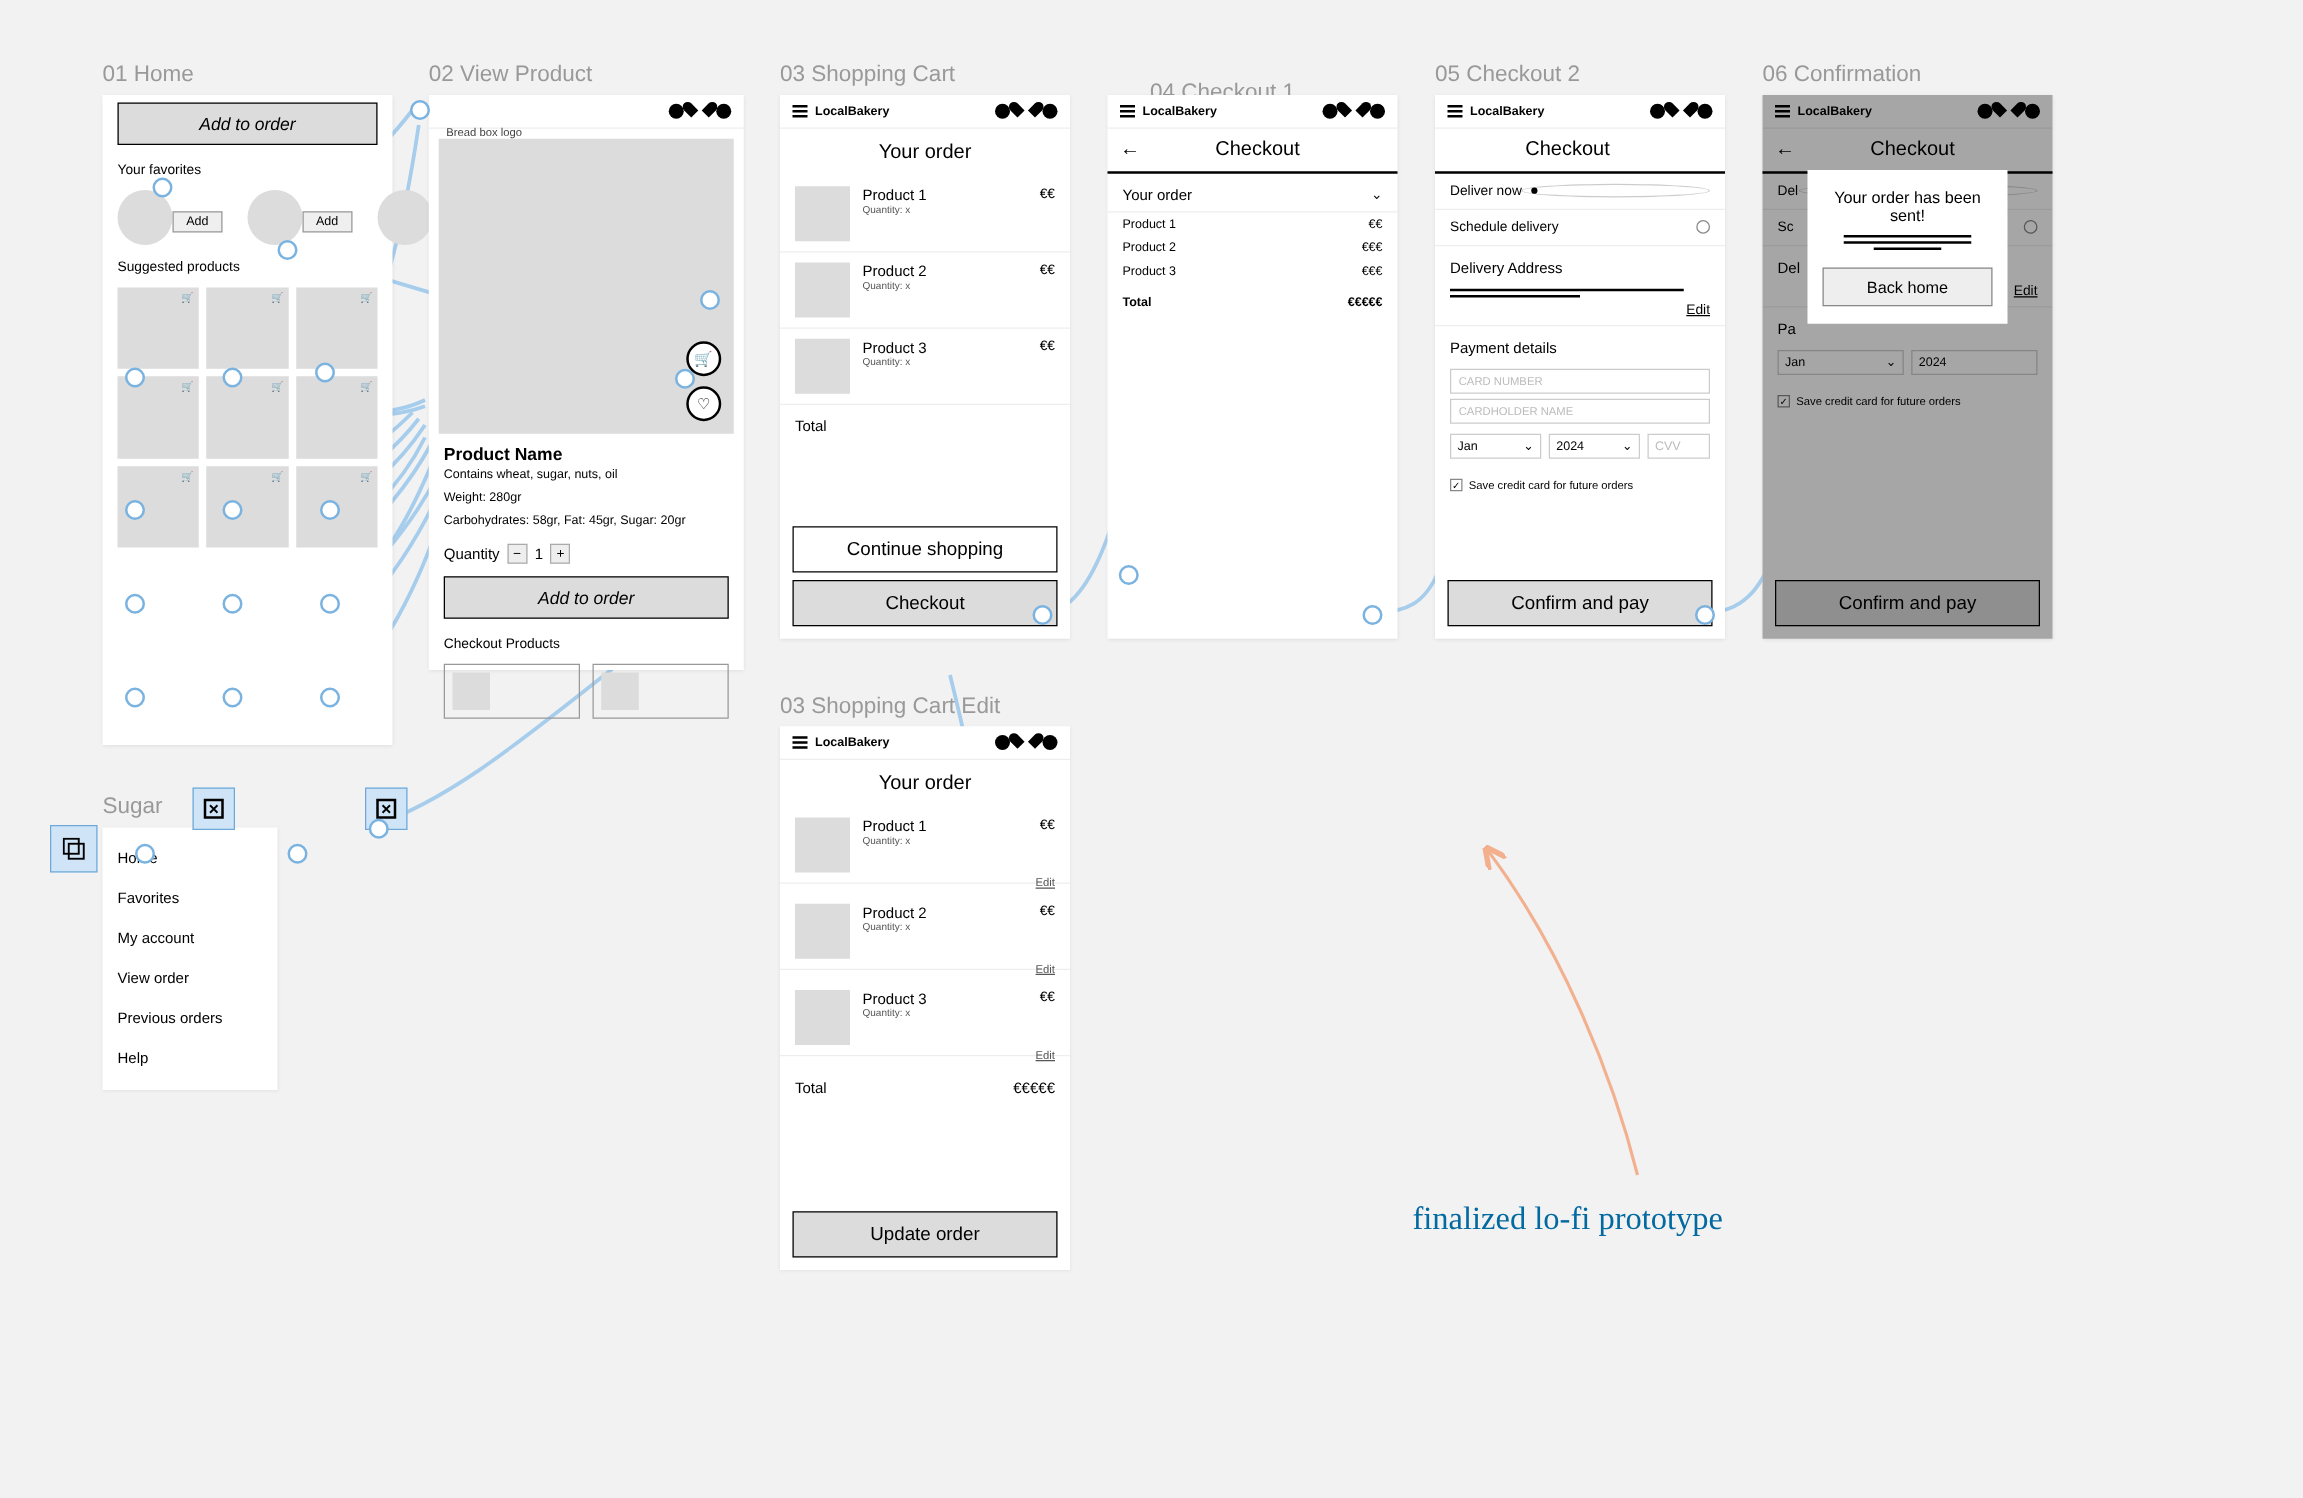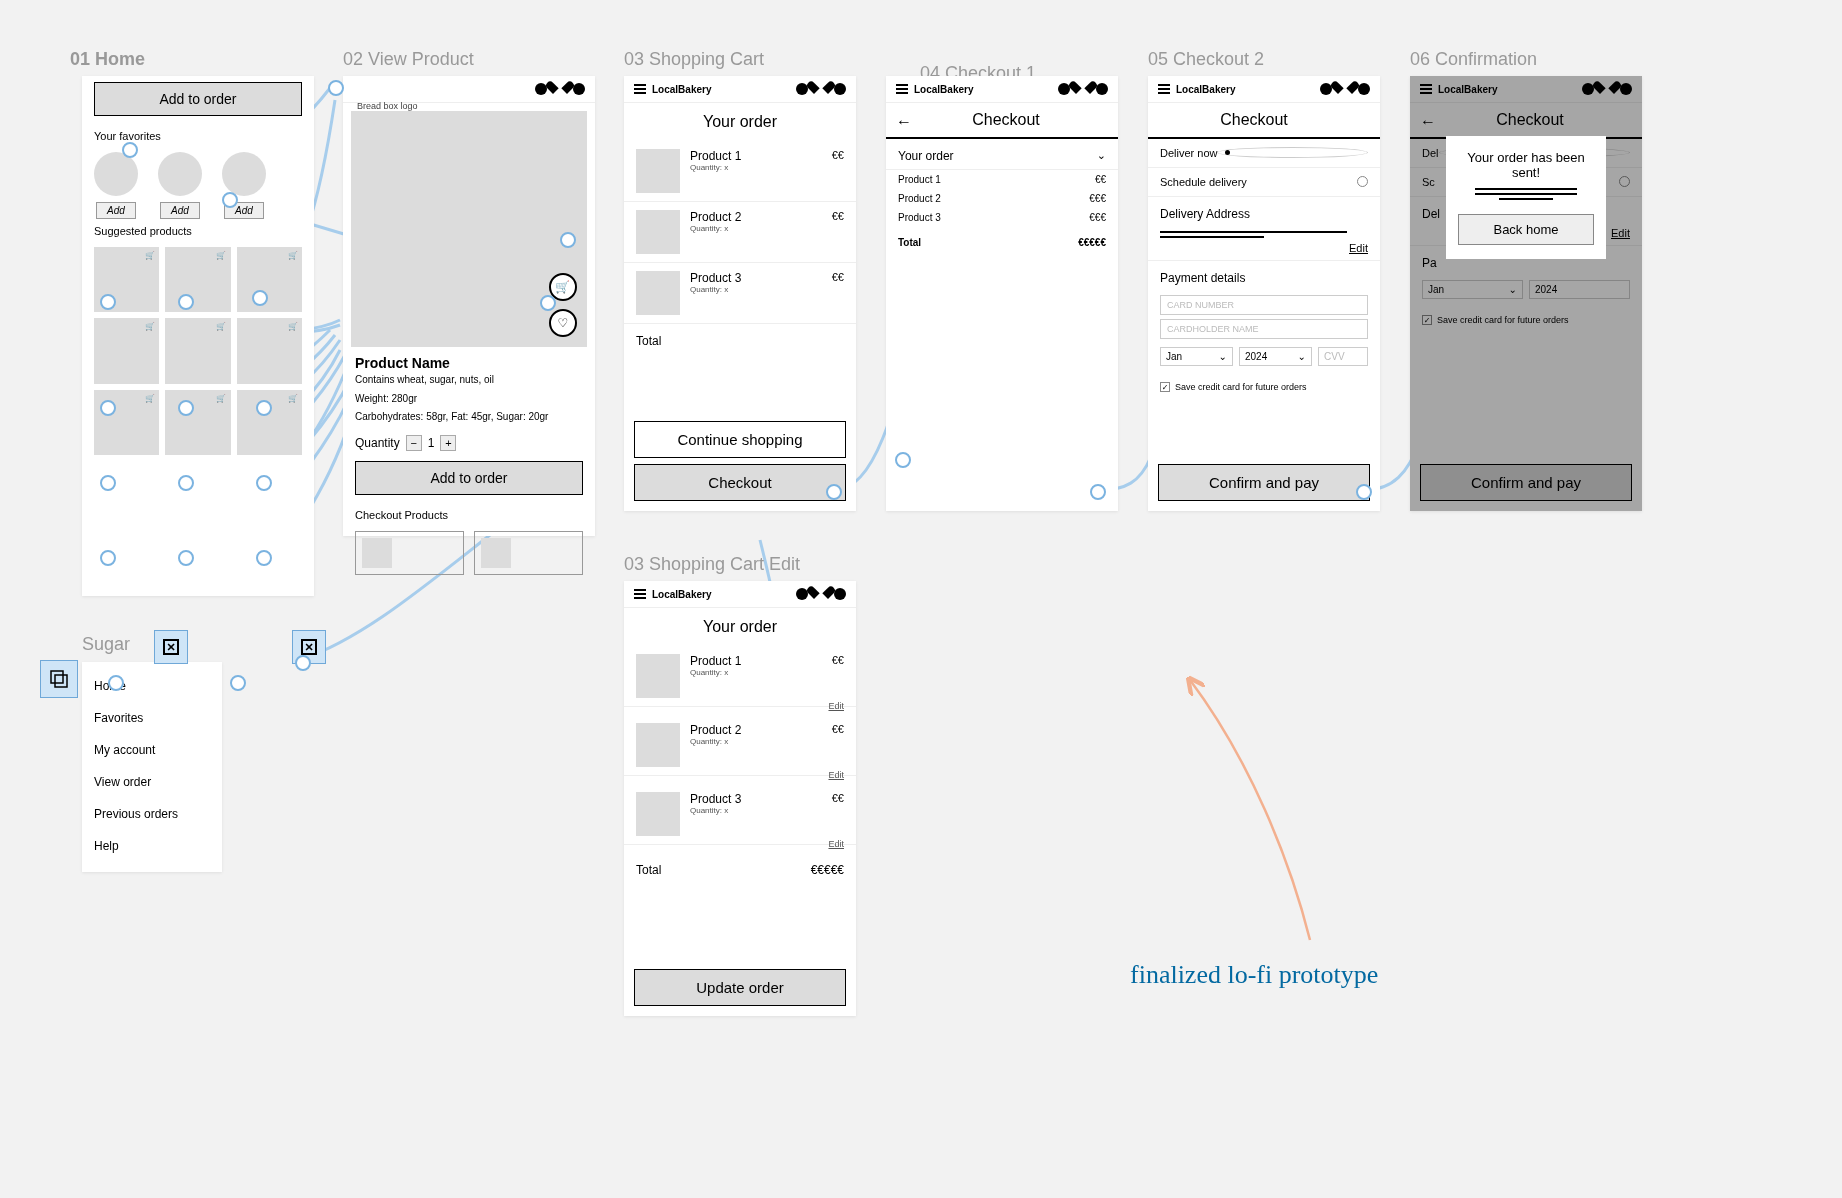--- a/index.html
+++ b/index.html
@@ -25,24 +25,24 @@
 
 .promo { display: flex; gap: 10px; padding: 10px 12px; align-items: flex-start; }
 .imgph { background: #dcdcdc; }
 .promo .imgph { width: 56px; height: 56px; }
 .promo-text { flex: 1; }
 .promo-title { font-weight: 600; font-size: 14px; margin-bottom: 6px; }
 .lines span { display: block; height: 2px; background: #000; margin-bottom: 3px; width: 90%; }
 .lines span:nth-child(2) { width: 78%; }
 .lines span:nth-child(3) { width: 85%; }
 .learn { font-size: 10px; text-decoration: underline; margin-top: 6px; display: inline-block; }
-.addorder { display: block; width: calc(100% - 24px); margin: 6px 12px 10px; padding: 8px 0; background: #dcdcdc; border: 1px solid #000; text-align: center; font-size: 14px; }
+.addorder { display: block; width: calc(100% - 24px); margin: 6px 12px 10px; padding: 8px 0; background: #dcdcdc; border: 1px solid #000; text-align: center; font-size: 14px; font-style: italic; }
 .section-h { font-size: 11px; padding: 4px 12px; font-weight: 400; }
 .favs { display: flex; gap: 20px; padding: 6px 12px 2px; }
-.fav { display: flex; flex-direction: column; align-items: center; font-style: italic; }
+.fav { display: flex; flex-direction: row; align-items: center; }
 .fav .circle { width: 44px; height: 44px; border-radius: 50%; background: #dcdcdc; margin-bottom: 6px; }
 .fav .addbtn { font-size: 10px; border: 1px solid #999; padding: 2px 10px; background: #efefef; }
 .grid { display: grid; grid-template-columns: repeat(3, 1fr); gap: 6px; padding: 6px 12px; }
 .tile { position: relative; background: #dcdcdc; aspect-ratio: 1/1; }
 .tile .cart { position: absolute; top: 4px; right: 4px; font-size: 8px; }
 
 
 .prod-hero { position: relative; margin: 8px 8px 8px; }
 .prod-hero .img { width: 100%; aspect-ratio: 1/1; background: #dcdcdc; }
 .logo-label { position: absolute; top: -10px; left: 6px; font-size: 9px; color: #444; }
@@ -143,21 +143,21 @@
   <path d="M260 555 C300 545 340 460 360 390"></path>
   <path d="M230 200 C400 250 500 285 585 287" class="arrowed"></path>
   <path d="M550 300 C570 290 580 285 590 287" class="arrowed"></path>
   <path d="M300 660 C360 640 420 590 490 535"></path>
   <path d="M835 490 C880 490 900 385 920 305" class="arrowed"></path>
   <path d="M1100 490 C1150 490 1160 460 1175 320" class="arrowed"></path>
   <path d="M1365 490 C1420 490 1430 420 1440 310" class="arrowed"></path>
   <path d="M760 540 C800 700 830 920 830 990"></path>
 </svg>
 
-<div class="frame-label" style="left:70px; top:49px;font-weight:bold;">01 Home</div>
+<div class="frame-label" style="left:82px; top:49px;">01 Home</div>
 <div class="frame" style="left:82px; top:76px; width:232px; height:520px;">
   <div class="addorder">Add to order</div>
   <div class="section-h">Your favorites</div>
   <div class="favs">
     <div class="fav">
           <div class="circle"></div>
           <div class="addbtn">Add</div>
         </div>
     <div class="fav">
           <div class="circle"></div>

